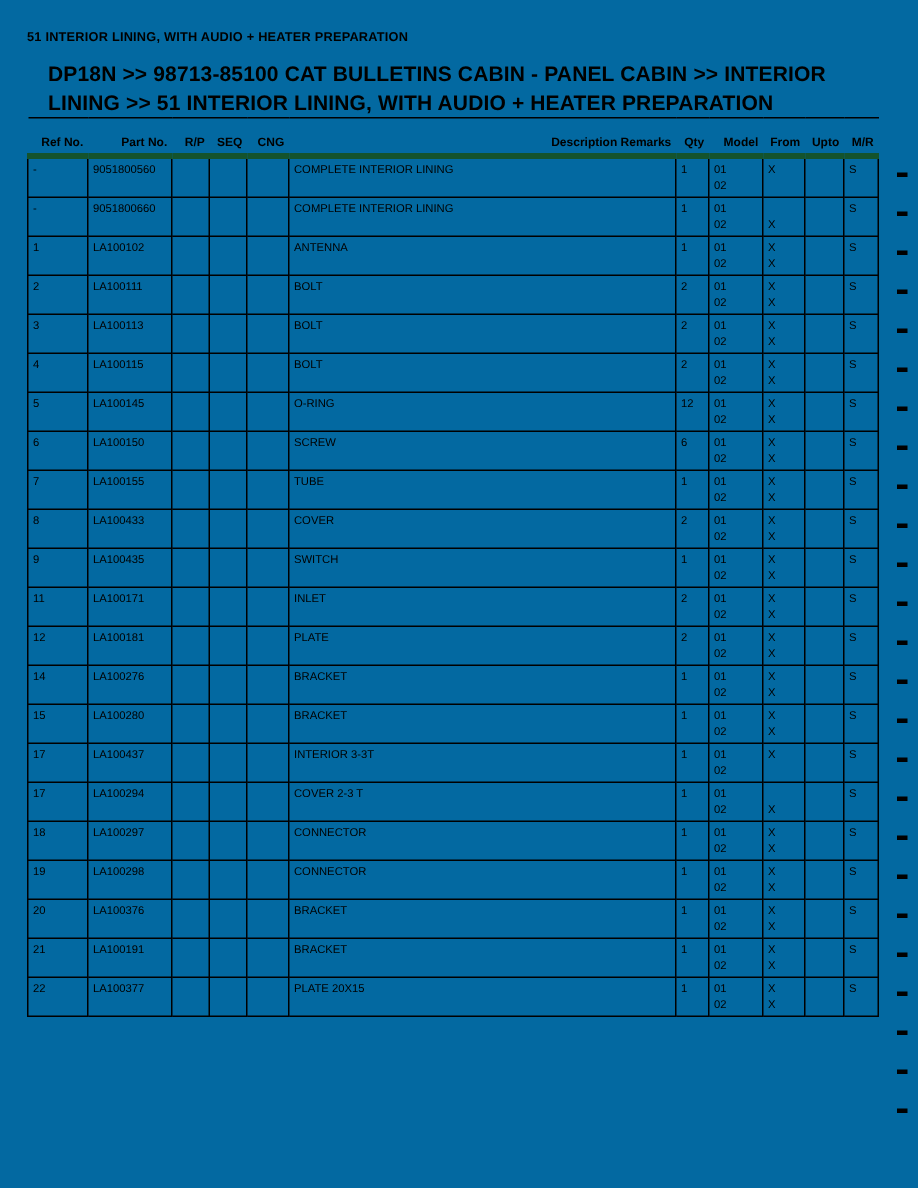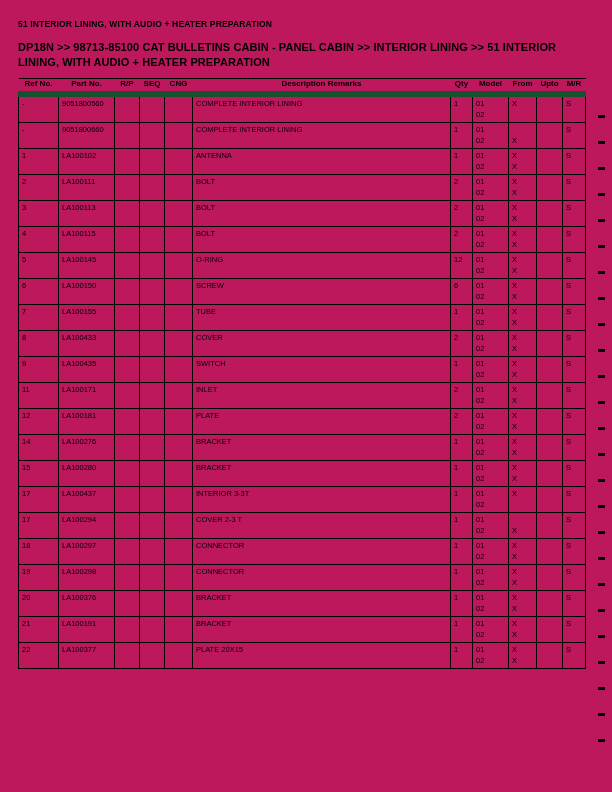--- a/index.html
+++ b/index.html
@@ -6,50 +6,50 @@
   html, body { background: #ffffff; }
   body {
     width: 612px; height: 792px;
     font-family: "Liberation Sans", sans-serif;
     color: #000;
     overflow: hidden;
   }
   .page {
     position: relative;
     width: 612px; height: 792px;
-    background: #be185d;
+    background: #0369a1;
   }
   .title {
     position: absolute;
     left: 18px; top: 19px;
     font-size: 8.5px; font-weight: bold;
     letter-spacing: 0.15px;
   }
   .breadcrumb {
     position: absolute;
-    left: 18px; top: 40px;
+    left: 32px; top: 40px;
     width: 568px;
-    font-size: 11px; font-weight: bold;
+    font-size: 14px; font-weight: bold;
     line-height: 1.35;
     letter-spacing: 0.1px;
   }
   table.parts {
     position: absolute;
     left: 18px; top: 78px;
     width: 567px;
     border-collapse: collapse;
     table-layout: fixed;
   }
   table.parts th {
     font-size: 8px; font-weight: bold;
-    text-align: center;
+    text-align: right;
     vertical-align: bottom;
-    padding: 0 3px 3px 3px;
+    padding: 11px 3px 3px 3px;
     border-top: 1.5px solid #000;
-    border-bottom: 6px solid #14532d;
+    border-bottom: 4px solid #14532d;
     white-space: nowrap;
     overflow: hidden;
   }
   table.parts td {
     border: 1px solid #000;
     font-size: 7.5px;
     vertical-align: top;
     padding: 2px 3px;
     white-space: nowrap;
     overflow: hidden;

